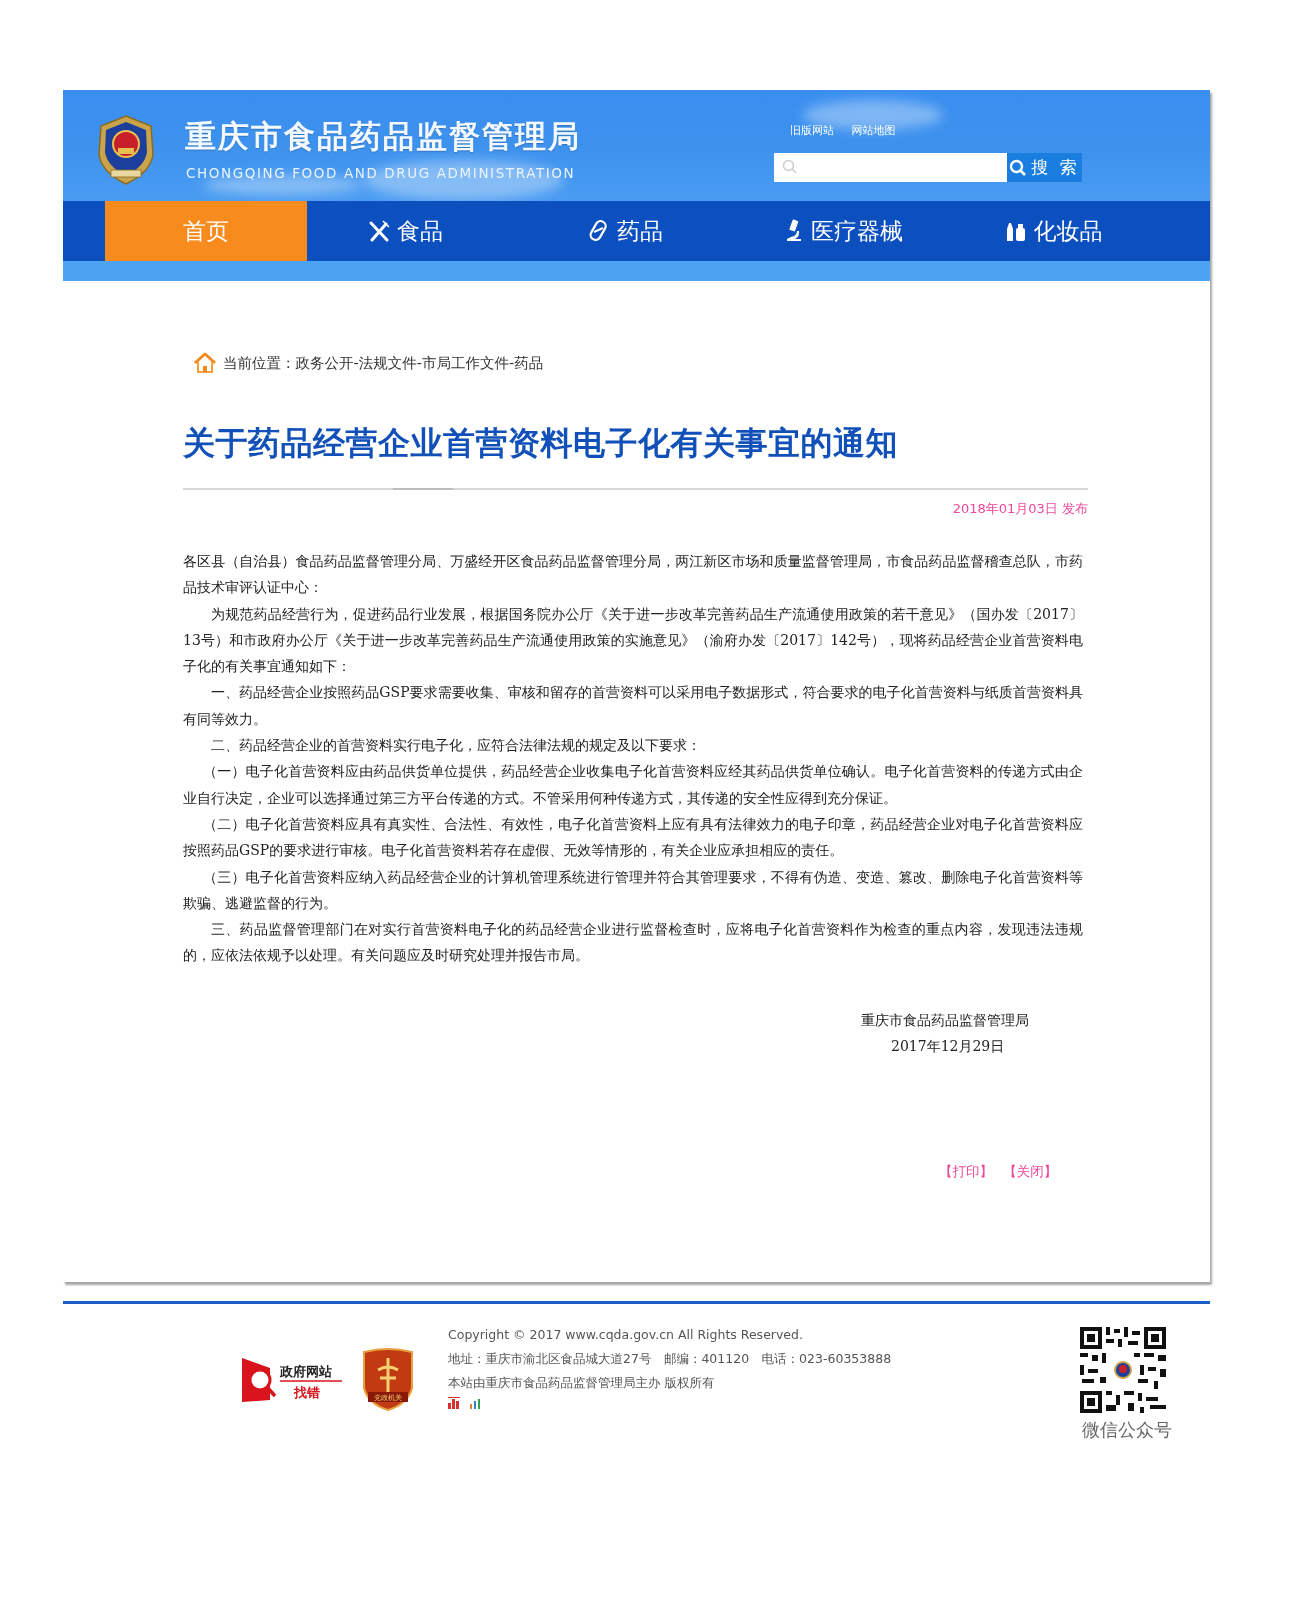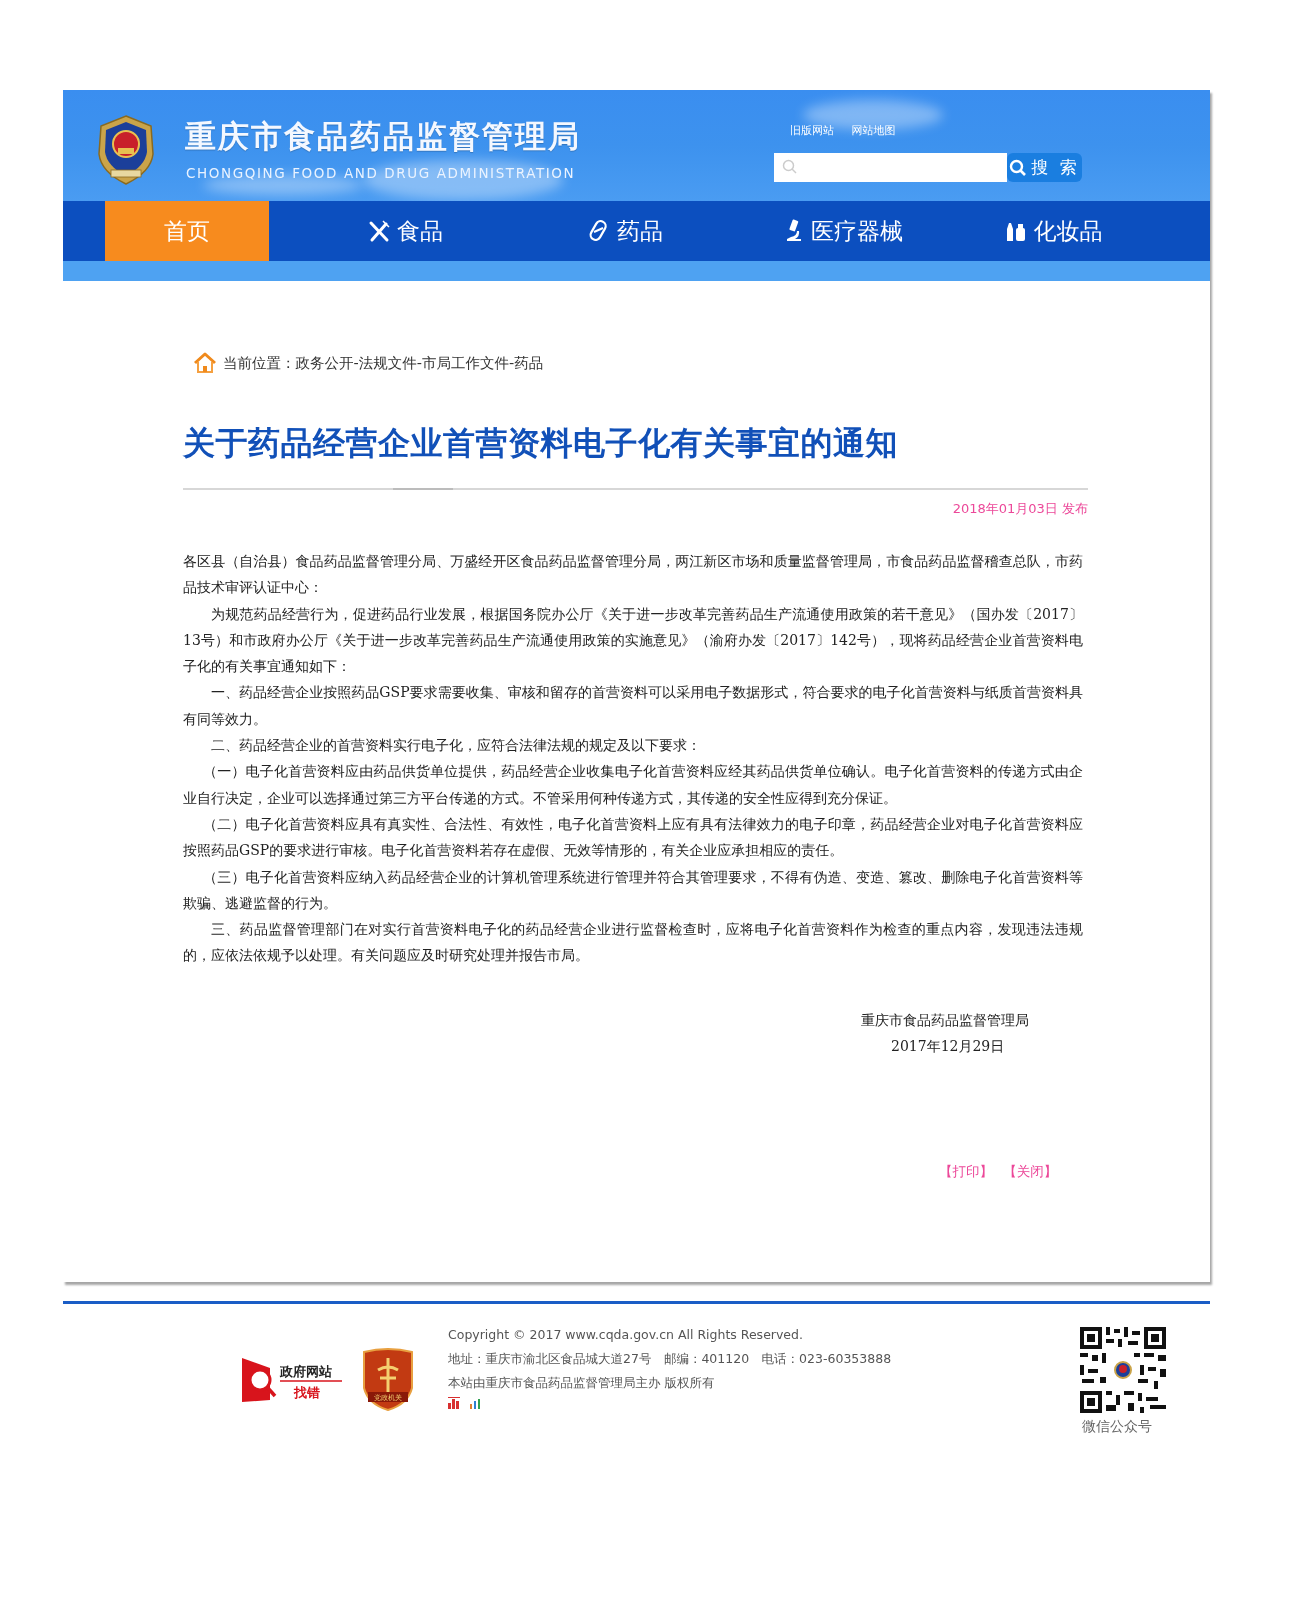--- a/index.html
+++ b/index.html
@@ -16,21 +16,21 @@
   .emblem { position: absolute; left: 30px; top: 24px; width: 66px; height: 72px; }
   .site-title { position: absolute; left: 122px; top: 26px; font-size: 31px; font-weight: bold; color: #f4f8ff;
                 letter-spacing: 2px; text-shadow: 0 1px 1px rgba(0,0,0,0.2); }
   .site-sub { position: absolute; left: 123px; top: 75px; font-size: 13.5px; color: #eaf3ff; letter-spacing: 1.6px; }
   .top-links { position: absolute; left: 727px; top: 33px; font-size: 11px; color: #ffffff; }
   .top-links span { margin-right: 14px; cursor: pointer; }
   .search-box { position: absolute; left: 711px; top: 63px; width: 233px; height: 29px; background: #fff; }
   .search-box .mag { position: absolute; left: 8px; top: 6px; }
   .search-box input { position: absolute; left: 30px; top: 0; width: 200px; height: 29px; border: none; outline: none; background: transparent; font-size: 13px; }
   .search-btn { position: absolute; left: 944px; top: 63px; width: 75px; height: 29px; background: #1a7ee0;
-                color: #fff; font-size: 17px; display: flex; align-items: center; justify-content: center; gap: 4px; letter-spacing: 3px; cursor: pointer; border-radius: 6px; }
+                color: #fff; font-size: 17px; display: flex; align-items: center; justify-content: center; gap: 4px; letter-spacing: 3px; cursor: pointer; }
 
   
   .nav { position: absolute; left: 0; top: 111px; width: 1147px; height: 60px; background: #0c4fbf; }
   .nav-item { position: absolute; top: 0; height: 60px; display: flex; align-items: center; justify-content: center;
               color: #fff; font-size: 23px; cursor: pointer; gap: 6px; }
   .nav-item.active { background: #f78b1e; }
   .subbar { position: absolute; left: 0; top: 171px; width: 1147px; height: 20px; background: #4ea2f2; }
 
   
   .breadcrumb { position: absolute; left: 130px; top: 262px; font-size: 14.5px; color: #333; display: flex; align-items: center; gap: 6px; }
@@ -51,21 +51,21 @@
   .actions { position: absolute; left: 876px; top: 1073px; font-size: 13.5px; color: #ec4899; }
   .actions span { cursor: pointer; margin-right: 6px; }
 
   
   .footer-rule { position: absolute; left: 63px; top: 1301px; width: 1147px; height: 3px; background: #1a5dc6; }
   .gov-find { position: absolute; left: 242px; top: 1356px; width: 110px; height: 48px; }
   .party-badge { position: absolute; left: 360px; top: 1348px; width: 56px; height: 64px; }
   .footer-lines { position: absolute; left: 448px; top: 1323px; font-size: 12.5px; color: #555; line-height: 24px; }
   .footer-lines .stat { display: flex; gap: 6px; margin-top: 2px; }
   .qr { position: absolute; left: 1078px; top: 1325px; width: 90px; height: 90px; }
-  .qr-label { position: absolute; left: 1082px; top: 1418px; font-size: 14px; color: #666; }
+  .qr-label { position: absolute; left: 1082px; top: 1418px; font-size: 18px; color: #666; }
 </style>
 </head>
 <body>
 
 <div class="frame">
 
   <div class="header">
     <div class="cloud" style="left:300px;top:70px;width:200px;height:40px;"></div>
     <div class="cloud" style="left:740px;top:10px;width:140px;height:30px;"></div>
     <div class="cloud" style="left:140px;top:85px;width:160px;height:20px;"></div>
@@ -96,21 +96,21 @@
     <div class="search-btn">
       <svg width="18" height="18" viewBox="0 0 18 18">
         <circle cx="7.5" cy="7.5" r="5.5" fill="none" stroke="#fff" stroke-width="2.4"></circle>
         <line x1="11.5" y1="11.5" x2="16" y2="16" stroke="#fff" stroke-width="2.6"></line>
       </svg>
       <span>搜 索</span>
     </div>
   </div>
 
   <div class="nav">
-    <div class="nav-item active" style="left:42px;width:164px;text-align:right;">
+    <div class="nav-item active" style="left:42px;width:202px;text-align:right;">
       <span>首页</span>
     </div>
     <div class="nav-item" style="left:262px;width:160px;">
       <svg width="24" height="24" viewBox="0 0 24 24">
         <line x1="4" y1="4" x2="20" y2="21" stroke="#fff" stroke-width="3" stroke-linecap="round"></line>
         <line x1="19" y1="5" x2="5" y2="21" stroke="#fff" stroke-width="3" stroke-linecap="round"></line>
         <line x1="16" y1="2" x2="22" y2="8" stroke="#fff" stroke-width="1.5"></line>
       </svg>
       <span>食品</span>
     </div>

